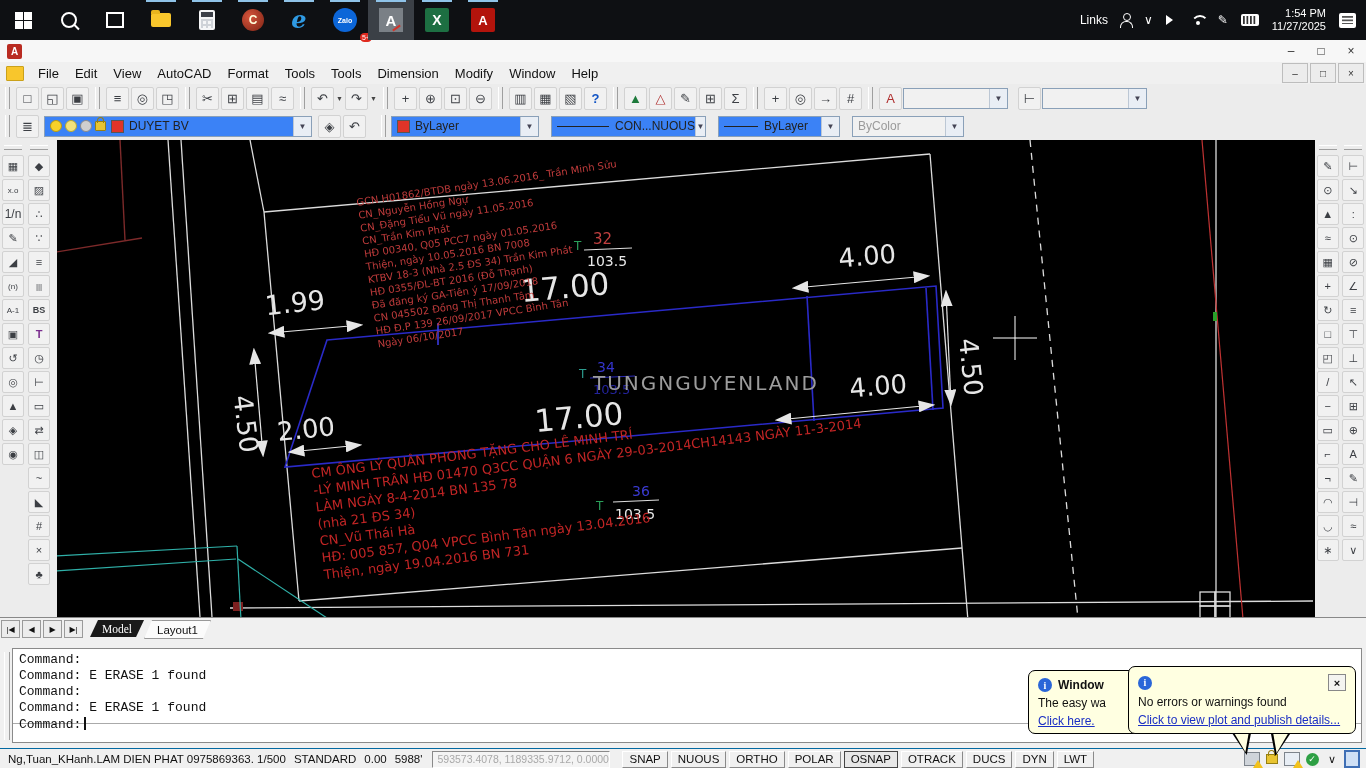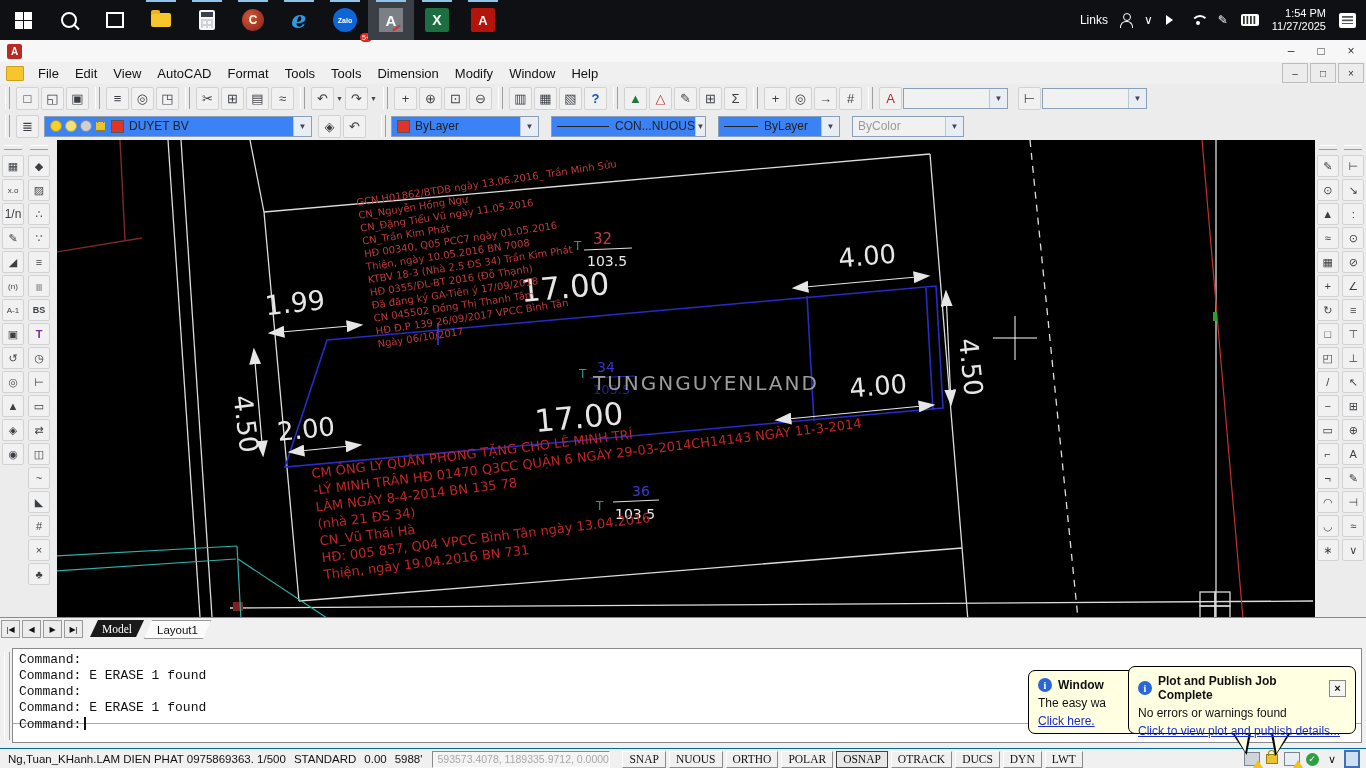--- a/index.html
+++ b/index.html
@@ -111,21 +111,21 @@
       font-family:"Liberation Mono",monospace;font-size:13px;color:#111;}
   #cmdhist{position:absolute;left:0;top:0;right:0;height:68px;padding:3px 6px;border-bottom:1px solid #aaa;line-height:16px;}
   #cmdline{position:absolute;left:0;bottom:0;right:0;height:22px;padding:3px 6px;line-height:16px;}
   .cur{display:inline-block;width:2px;height:13px;background:#111;vertical-align:-2px;margin-left:3px;}
   
   #statusbar{left:0;top:748px;width:1366px;height:20px;background:#f0f0f0;display:flex;align-items:center;
       font-size:11.5px;color:#111;border-top:1px solid #0369a1;}
   #statusbar .seg{margin-left:8px;white-space:nowrap;}
   #coordbox{margin-left:10px;width:172px;height:15px;border:1px solid;border-color:#8a8a8a #fff #fff #8a8a8a;
       background:#f4f4f4;color:#a9a9a9;font-size:10.5px;display:flex;align-items:center;padding-left:4px;}
-  .tg{margin-left:3px;padding:1px 6px 2px;border:1px solid;border-color:#fff #8a8a8a #8a8a8a #fff;background:#f0f0f0;font-family:Liberation Serif, serif;}
+  .tg{margin-left:3px;padding:1px 6px 2px;border:1px solid;border-color:#fff #8a8a8a #8a8a8a #fff;background:#f0f0f0;}
   .tg.active{border:1px solid #444;background:#e7e7e7;}
   #tray{margin-left:auto;display:flex;align-items:center;gap:4px;padding-right:6px;}
   .trayic{width:16px;height:15px;display:flex;align-items:center;justify-content:center;font-size:11px;}
   .plotic{width:15px;height:12px;background:#cfd4da;border:1px solid #7d848c;position:relative;}
   .plotic::after{content:"";position:absolute;right:-4px;bottom:-3px;width:0;height:0;
       border-left:5px solid transparent;border-right:5px solid transparent;border-bottom:8px solid #f2c21d;}
   .lock2{width:10px;height:8px;background:#e8c431;border:1px solid #967f12;position:relative;}
   .lock2::before{content:"";position:absolute;left:1px;top:-5px;width:5px;height:5px;border:1.5px solid #967f12;border-bottom:none;border-radius:4px 4px 0 0;}
   .chk{width:13px;height:13px;border-radius:50%;background:#2ea044;color:#fff;font-size:9px;display:flex;align-items:center;justify-content:center;}
   .cleanscr{width:16px;height:14px;border:2px solid #3f6fb5;background:#cfe0f5;}
@@ -598,21 +598,20 @@
     </div>
   <div class="bbody">The easy wa</div>
   <div class="bbody blink">Click here.</div>
 </div>
 <span class="tail" style="left:1228px;top:731px;">
     <i></i>
   </span>
 <div class="balloon" style="left:1128px;top:666px;width:228px;height:68px;">
   <div class="brow">
       <span class="infoi">i</span>
-    <span>Plot and Publish Job Complete</span>
     <span class="bclose">×</span>
     </div>
   <div class="bbody">No errors or warnings found</div>
   <div class="bbody blink">Click to view plot and publish details...</div>
 </div>
 <span class="tail" style="left:1268px;top:732px;transform:scaleX(-1);">
     <i></i>
   </span>
 
 </body></html>

